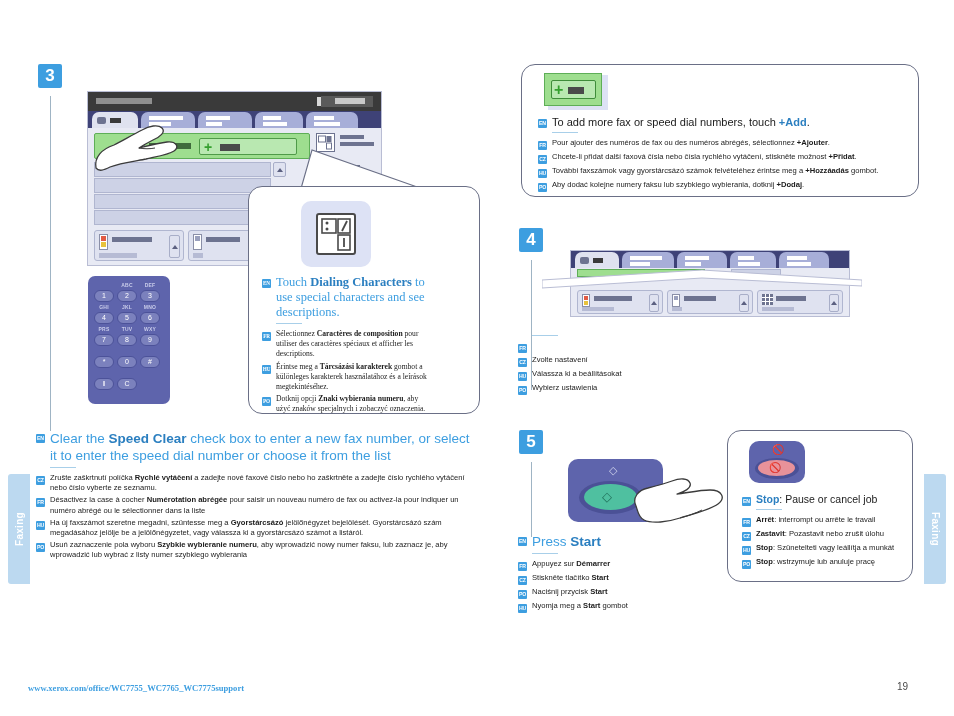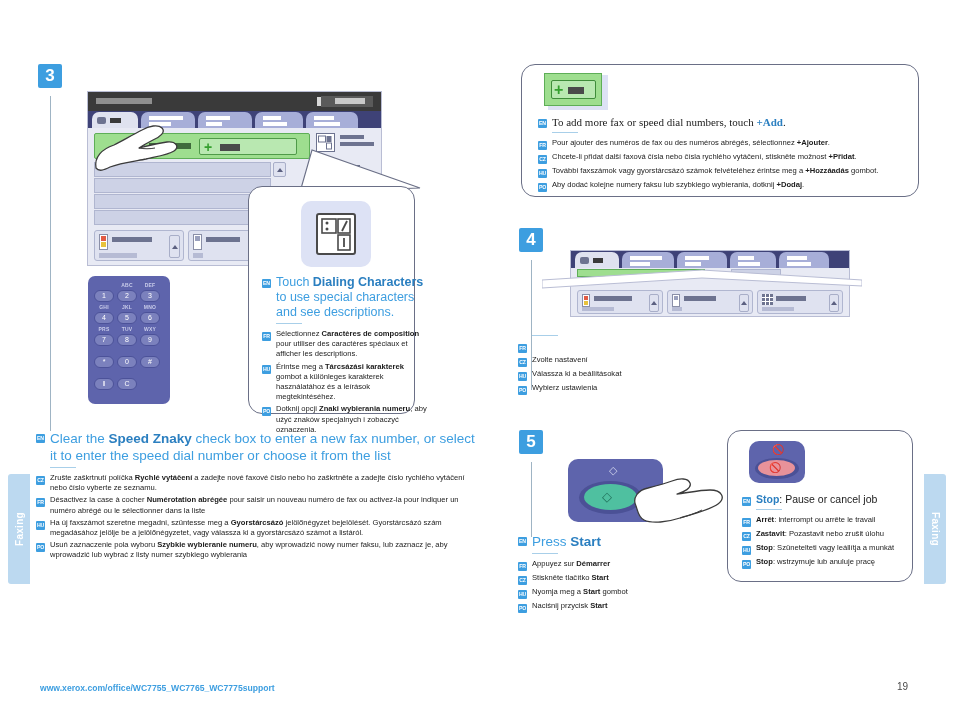--- a/index.html
+++ b/index.html
@@ -145,22 +145,22 @@
     letter-spacing:.2px;
   }
 
   
   .ctrlbtn { position:absolute; background:#5e64ac; border-radius:10px; }
   .ctrlbtn .well { position:absolute; border-radius:50%; background:#4b5196; }
   .ctrlbtn .lamp { position:absolute; border-radius:50%; }
   .ctrlbtn .glyphtop { position:absolute; color:#cfd2ec; font-size:11px; line-height:11px; }
 
   .footer-url {
-    position:absolute; left:40px; top:683px;
-    font-size:8.6px; font-weight:bold; color:#3d9ee0;
+    position:absolute; left:28px; top:683px;
+    font-size:8.6px; font-weight:bold; color:#3d9ee0;font-family:Liberation Serif, serif;
   }
   .page-num {
     position:absolute; right:46px; top:681px;
     font-size:10px; color:#4a4a4a;
   }
 </style>
 </head>
 <body>
 
 <div class="page">
@@ -267,21 +267,21 @@
     <path d="M4 55 C2 44 10 36 22 32 C30 28 40 22 50 17 C57 13 66 11 70 15 C74 19 68 24 61 27 C55 30 50 33 47 35
              C55 33 66 30 75 29 C84 28 88 34 82 38 C76 42 62 44 54 46
              C44 48 28 50 18 54 C12 57 7 59 4 55 Z" fill="#ffffff" stroke="#3b3b3b" stroke-width="1.3" stroke-linejoin="round"></path>
     <path d="M47 35 C52 36 58 36 63 35" fill="none" stroke="#3b3b3b" stroke-width="1"></path>
   </svg>
 
   <svg style="position:absolute; left:230px; top:140px;" width="200" height="100" viewBox="0 0 200 100">
     <path d="M82 10 L70 52 L190 48 Z" fill="#ffffff" stroke="#6a6f86" stroke-width="1.1"></path>
   </svg>
 
-  <div class="callout" style="left:248px; top:186px; width:167px; height:228px;">
+  <div class="callout" style="left:248px; top:186px; width:232px; height:228px;font-family:Liberation Serif, serif;">
     <div style="position:absolute;left:52px;top:14px;width:70px;height:66px;background:#dde2f5;border-radius:10px;">
       <svg width="70" height="66" viewBox="0 0 70 66">
         <rect x="16" y="13" width="38" height="40" fill="#ffffff" stroke="#4a4a4a" stroke-width="2" rx="2"></rect>
         <rect x="21" y="18" width="14" height="14" fill="none" stroke="#4a4a4a" stroke-width="1.6"></rect>
         <circle cx="26" cy="22" r="1.5" fill="#4a4a4a"></circle>
           <circle cx="26" cy="28" r="1.5" fill="#4a4a4a"></circle>
         <rect x="37" y="18" width="12" height="14" fill="none" stroke="#4a4a4a" stroke-width="1.6"></rect>
         <path d="M41 30 L46 20" stroke="#4a4a4a" stroke-width="1.8"></path>
         <rect x="37" y="34" width="12" height="15" fill="none" stroke="#4a4a4a" stroke-width="1.6"></rect>
         <path d="M43 37 L43 46" stroke="#4a4a4a" stroke-width="1.8"></path>
@@ -334,21 +334,21 @@
     <div class="key" style="left:29px;top:80px;">0</div>
     <div class="key" style="left:52px;top:80px;">#</div>
 
     <div class="key" style="left:6px; top:102px;">‖</div>
     <div class="key" style="left:29px;top:102px;">C</div>
   </div>
 
   <div style="position:absolute; left:36px; top:430px; width:440px;">
     <div class="lang-row en">
       <span class="lang-tag">EN</span>
-      <span class="lang-txt" style="font-size:13.5px;line-height:17px;"><span>Clear the </span><b>Speed Znaky</b><span> check box to enter a new fax number, or select it to enter the speed dial number or choose it from the list</span></span>
+      <span class="lang-txt" style="font-size:13.5px;line-height:17px;"><span>Clear the </span><b>Speed Clear</b><span> check box to enter a new fax number, or select it to enter the speed dial number or choose it from the list</span></span>
     </div>
     <div class="en-divider"></div>
     <div class="lang-row">
       <span class="lang-tag">CZ</span>
       <span class="lang-txt"><span>Zrušte zaškrtnutí políčka </span><b>Rychlé vytáčení</b><span> a zadejte nové faxové číslo nebo ho zaškrtněte a zadejte číslo rychlého vytáčení nebo číslo vyberte ze seznamu.</span></span>
     </div>
     <div class="lang-row">
       <span class="lang-tag">FR</span>
       <span class="lang-txt"><span>Désactivez la case à cocher </span><b>Numérotation abrégée</b><span> pour saisir un nouveau numéro de fax ou activez-la pour indiquer un numéro abrégé ou le sélectionner dans la liste</span></span>
     </div>
@@ -367,21 +367,21 @@
     <div style="position:absolute;left:22px;top:8px;width:58px;height:33px;background:#9ede8f;border:1px solid #5eae57;">
       <div style="position:absolute;left:6px;top:6px;width:45px;height:19px;background:#b9e8b1;border:1.4px solid #3f8c3a;border-radius:2px;">
         <span style="position:absolute;left:2px;top:-1px;color:#35a02f;font-size:16px;font-weight:bold;line-height:19px;">+</span>
         <i style="position:absolute;left:16px;top:6px;width:16px;height:7px;background:#4a4a4a;display:block;"></i>
       </div>
     </div>
 
     <div style="position:absolute; left:16px; top:50px; width:368px;">
       <div class="lang-row en">
         <span class="lang-tag">EN</span>
-        <span class="lang-txt" style="font-size:11px;line-height:14px;color:#1b1b1b;font-family:Liberation Serif, serif;"><span>To add more fax or speed dial  numbers, touch </span><b>+Add</b><span>.</span></span>
+        <span class="lang-txt" style="font-size:11px;line-height:14px;color:#1b1b1b;"><span>To add more fax or speed dial  numbers, touch </span><b>+Add</b><span>.</span></span>
       </div>
       <div class="en-divider"></div>
       <div class="lang-row">
         <span class="lang-tag">FR</span>
         <span class="lang-txt"><span>Pour ajouter des numéros de fax ou des numéros abrégés, sélectionnez </span><b>+Ajouter</b><span>.</span></span>
       </div>
       <div class="lang-row">
         <span class="lang-tag">CZ</span>
         <span class="lang-txt"><span>Chcete-li přidat další faxová čísla nebo čísla rychlého vytáčení, stiskněte možnost </span><b>+Přidat</b><span>.</span></span>
       </div>
@@ -506,26 +506,26 @@
     <div class="en-divider"></div>
     <div class="lang-row">
       <span class="lang-tag">FR</span>
       <span class="lang-txt"><span>Appuyez sur </span><b>Démarrer</b><span></span></span>
     </div>
     <div class="lang-row">
       <span class="lang-tag">CZ</span>
       <span class="lang-txt"><span>Stiskněte tlačítko </span><b>Start</b><span></span></span>
     </div>
     <div class="lang-row">
+      <span class="lang-tag">PO</span>
+      <span class="lang-txt"><span>Naciśnij przycisk </span><b>Start</b><span></span></span>
+    </div>
+    <div class="lang-row">
       <span class="lang-tag">HU</span>
       <span class="lang-txt"><span>Nyomja meg a </span><b>Start</b><span> gombot</span></span>
-    </div>
-    <div class="lang-row">
-      <span class="lang-tag">PO</span>
-      <span class="lang-txt"><span>Naciśnij przycisk </span><b>Start</b><span></span></span>
     </div>
   </div>
 
   <div class="callout" style="left:727px; top:430px; width:186px; height:152px;">
     <div class="ctrlbtn" style="left:21px; top:10px; width:56px; height:42px;">
       <div class="glyphtop" style="left:23px; top:3px; font-size:10px;">🚫</div>
       <div class="well" style="left:6px; top:17px; width:44px; height:21px;"></div>
       <div class="lamp" style="left:9px; top:19px; width:37px; height:16px; background:#e8929a;"></div>
       <div style="position:absolute; left:20px; top:21px; color:#9a3b45; font-size:10px; line-height:11px;">🚫</div>
     </div>

